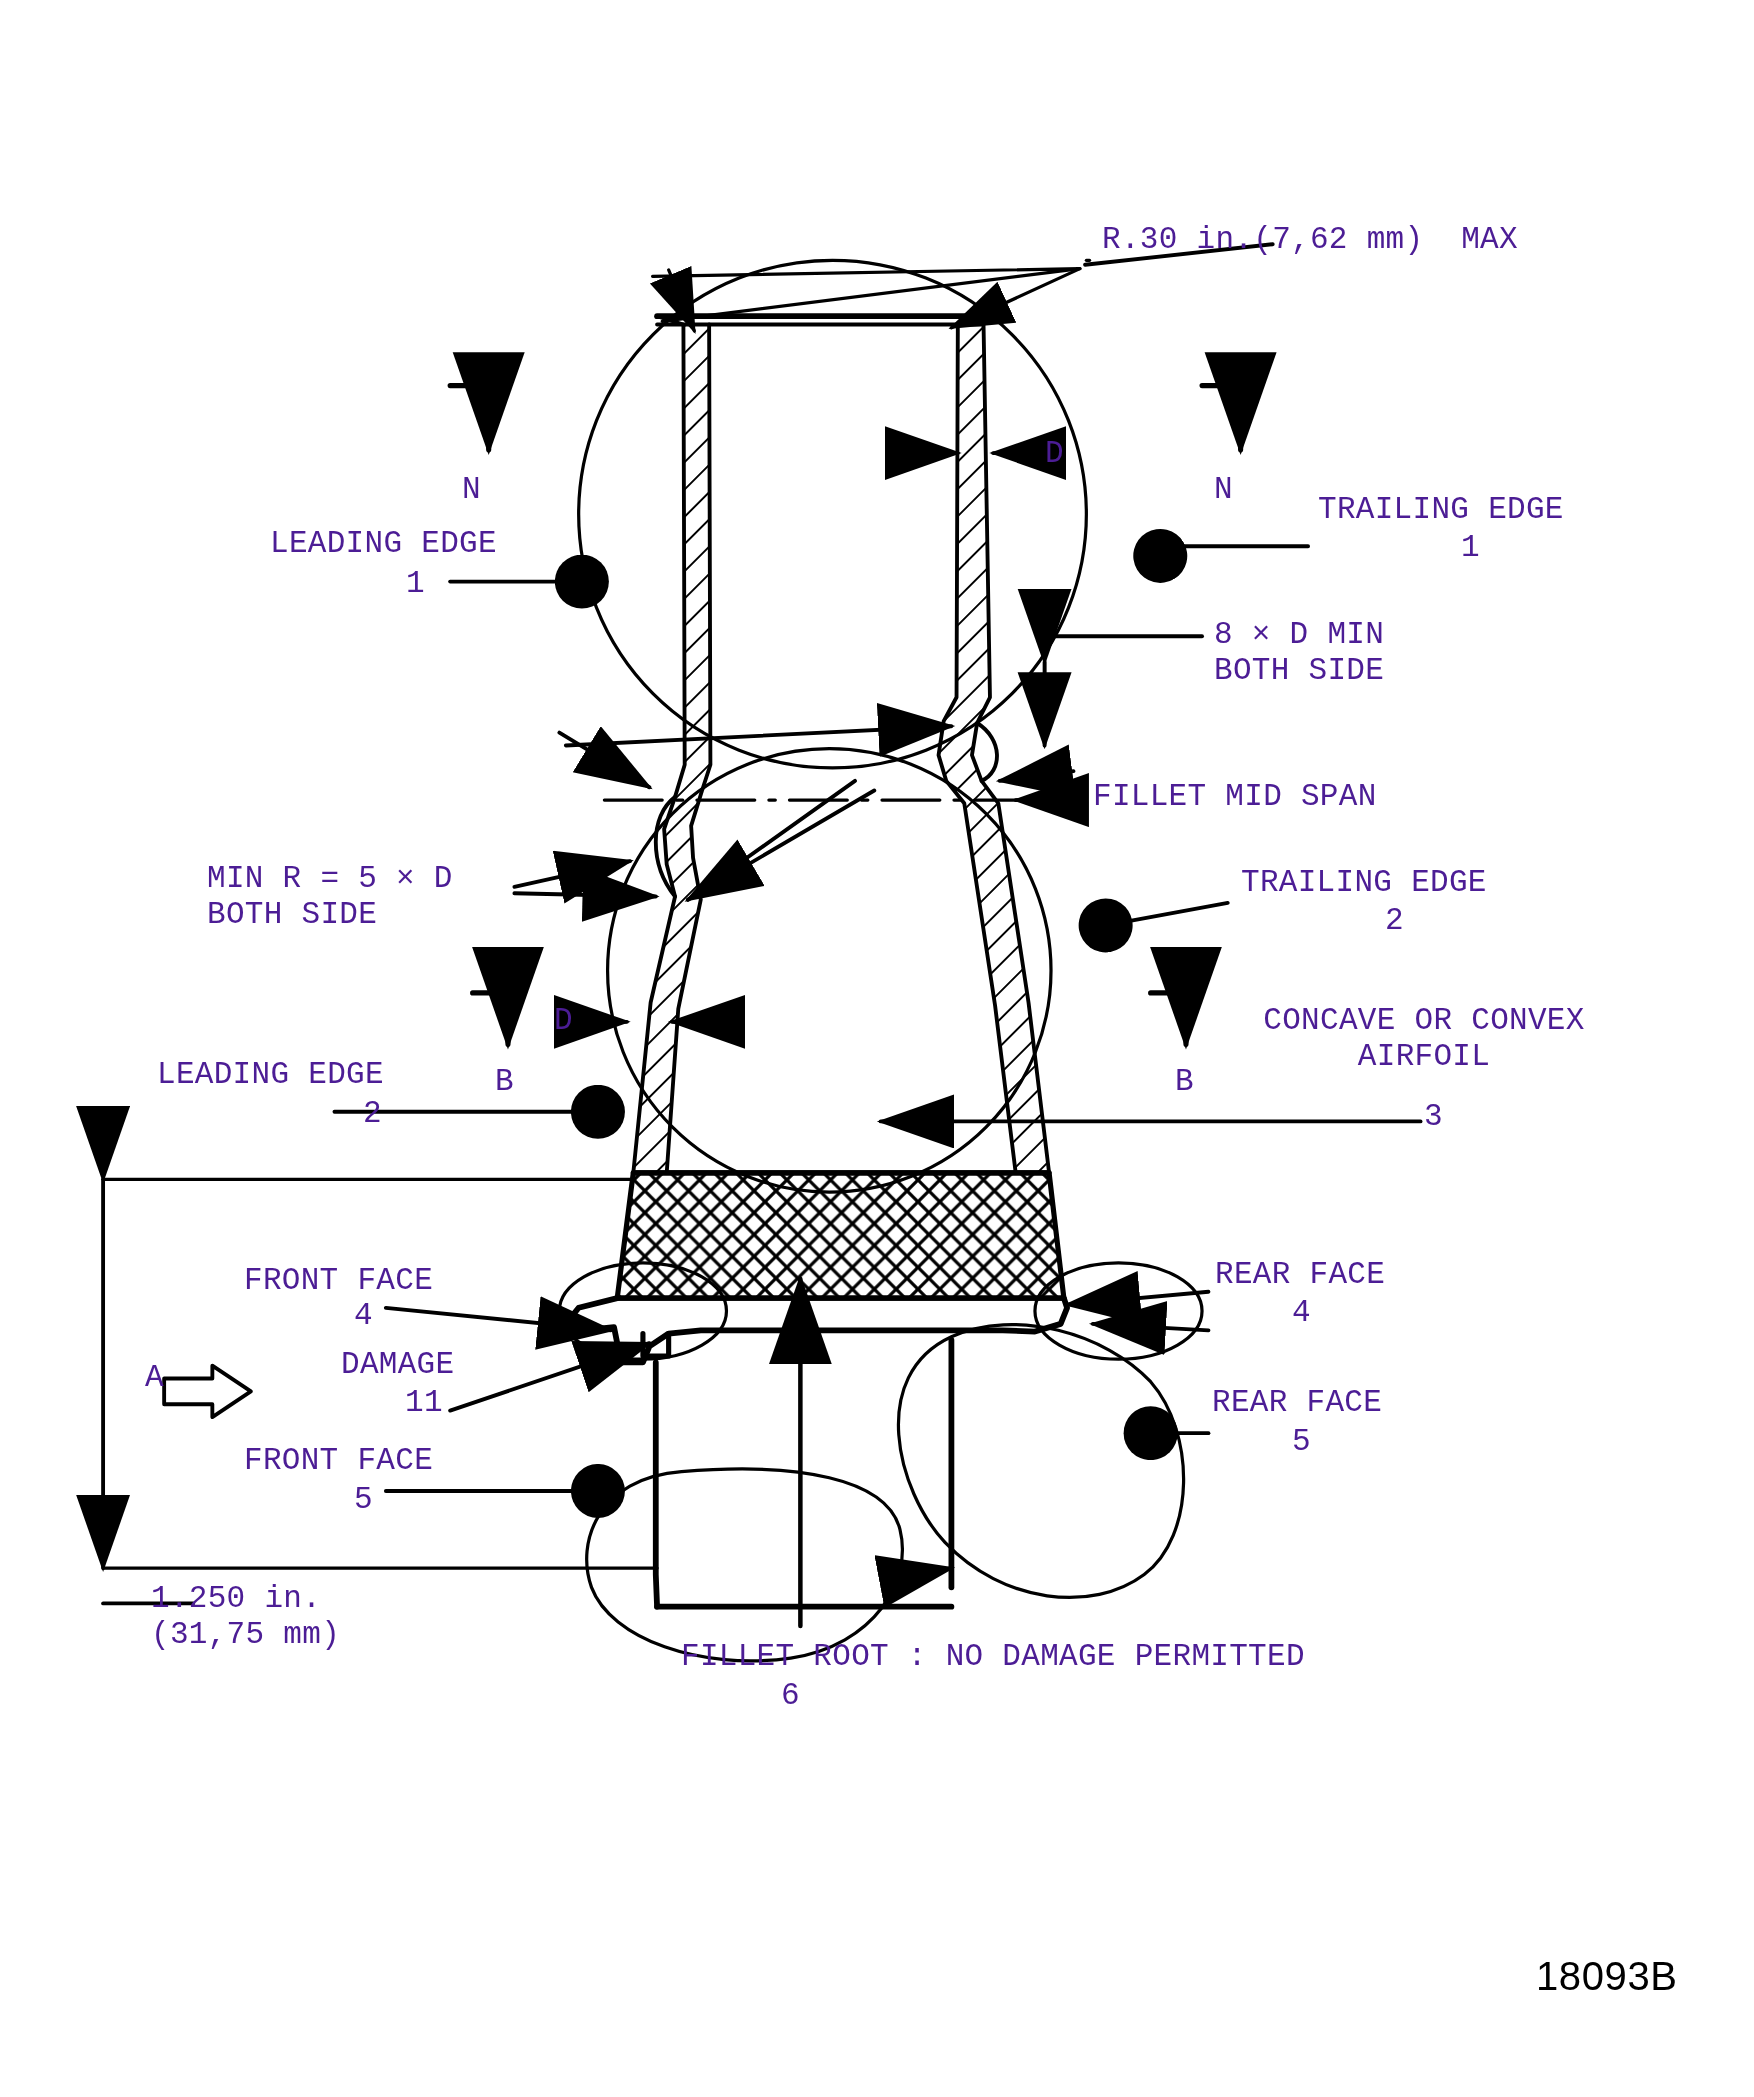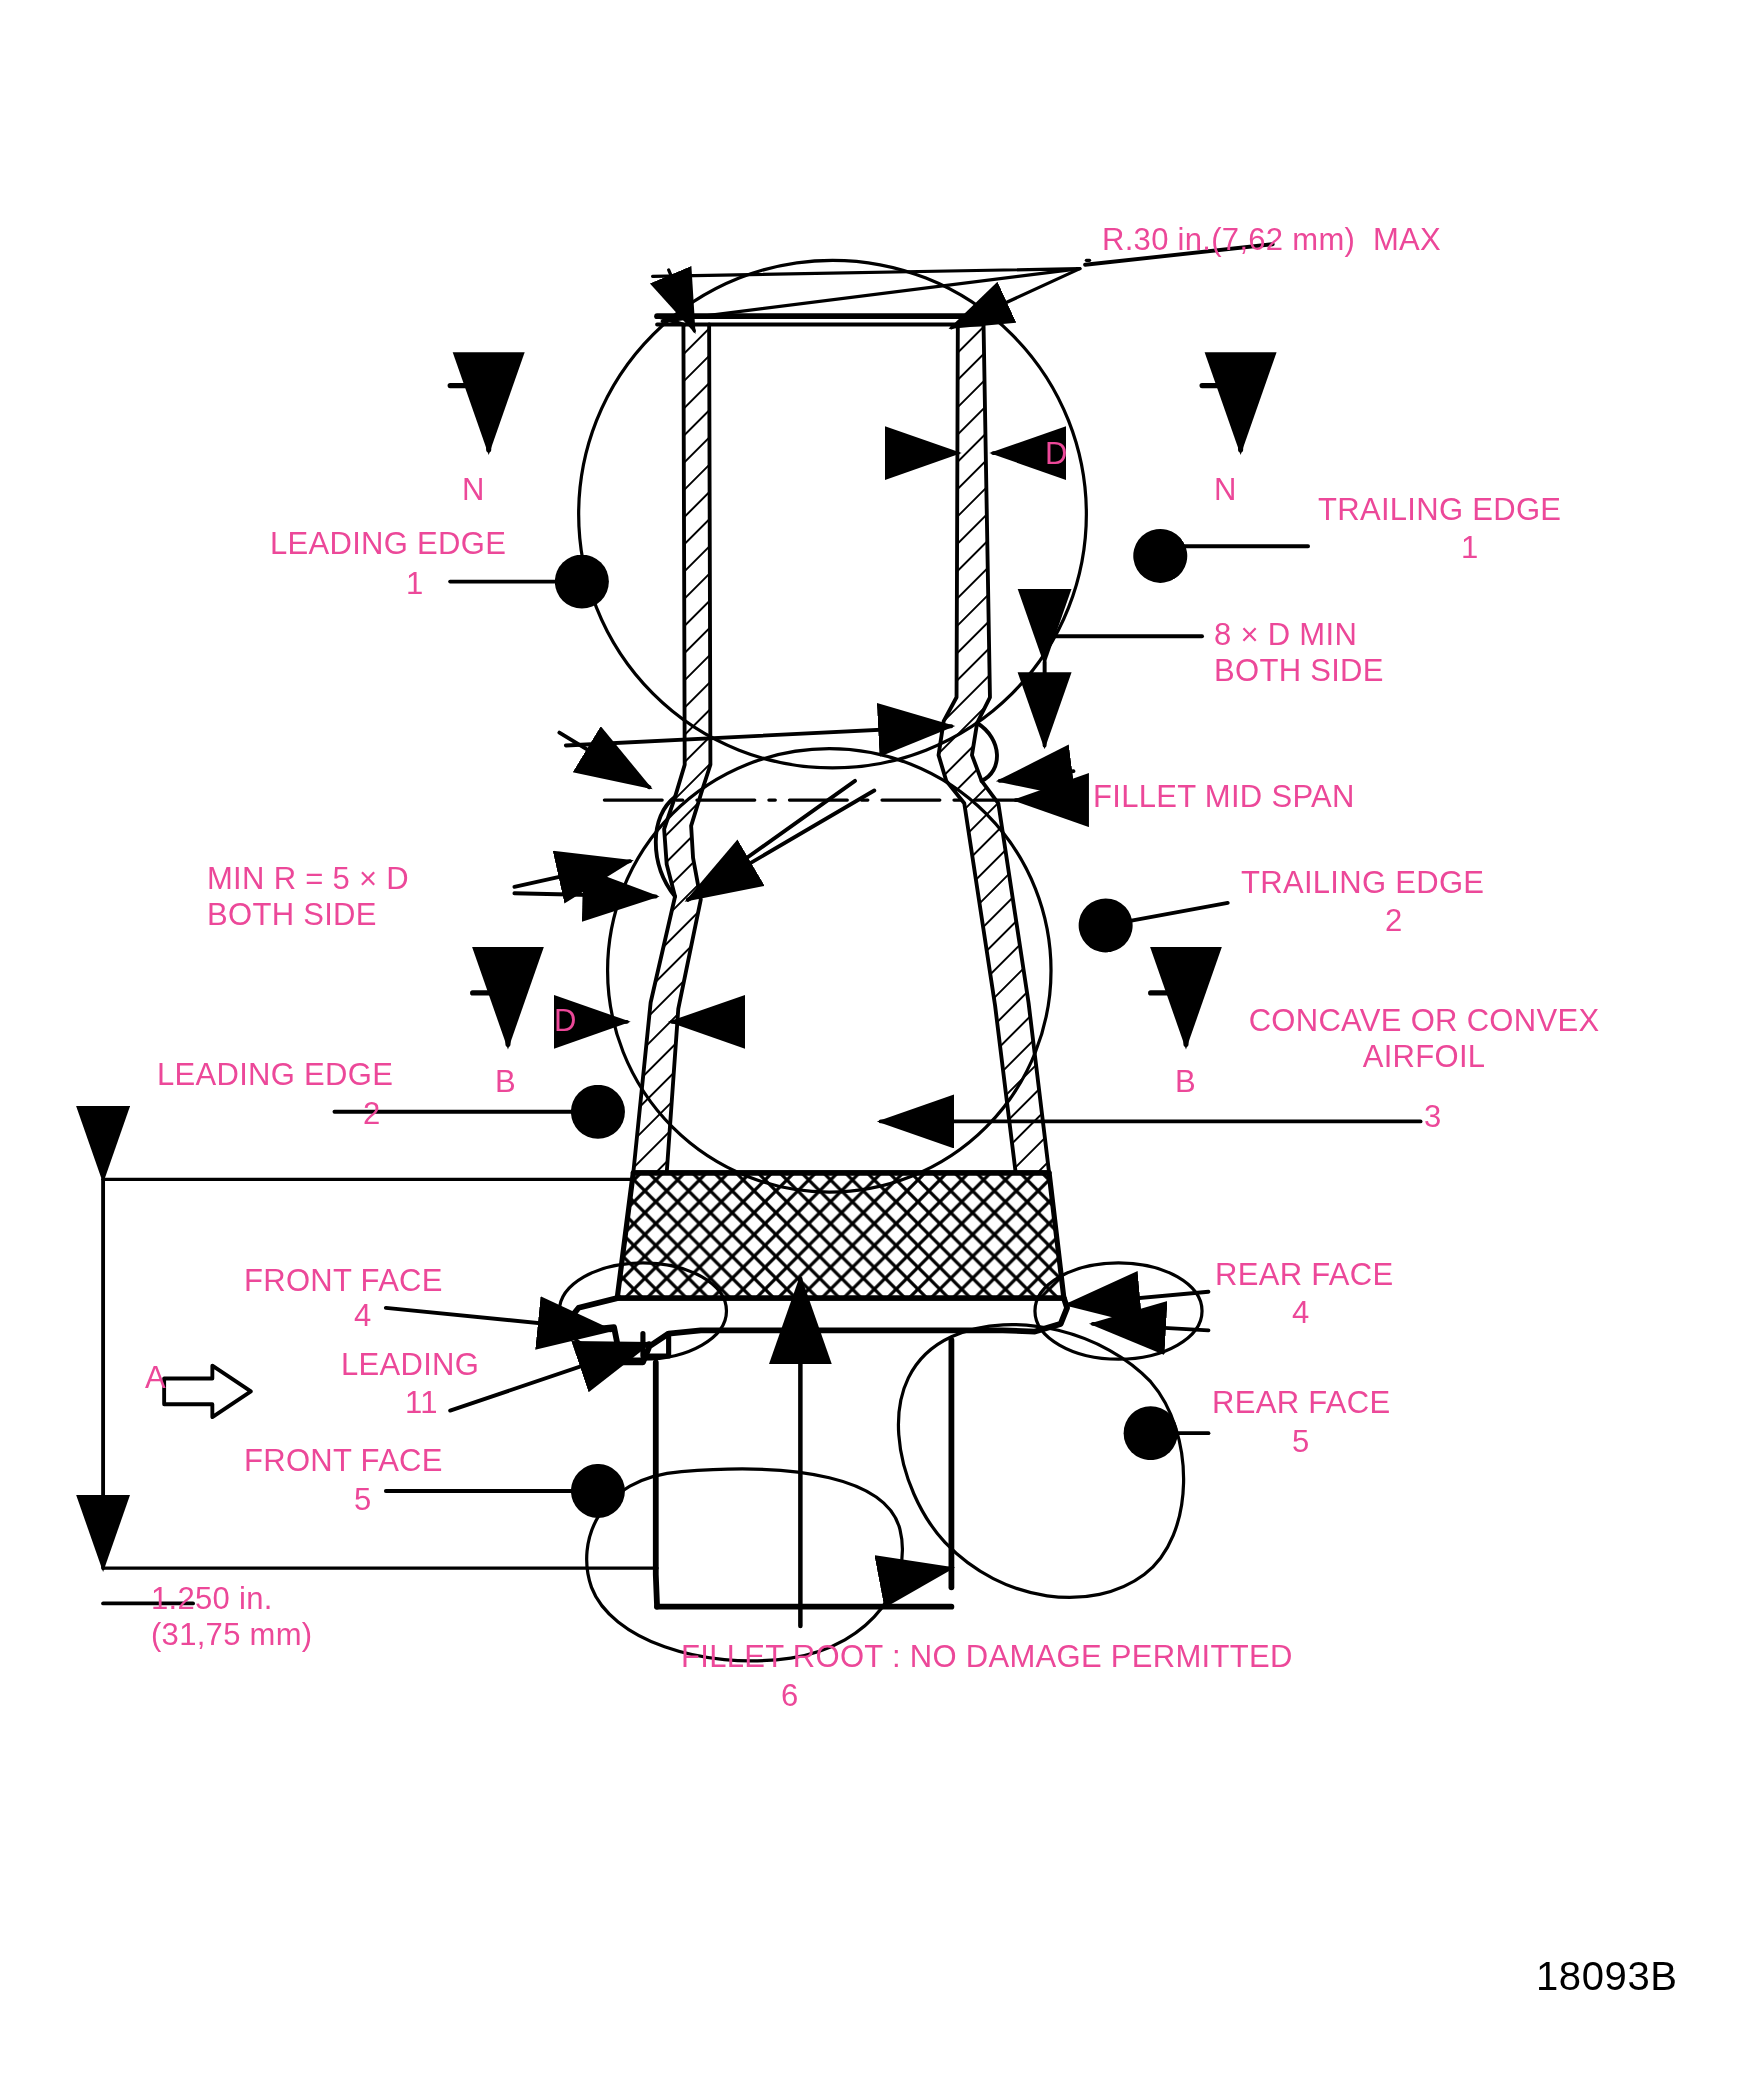--- a/index.html
+++ b/index.html
@@ -20,26 +20,26 @@
   }
   #figure-svg {
     position: absolute;
     left: 0;
     top: 0;
     width: 1755px;
     height: 2097px;
   }
   .lbl {
     position: absolute;
-    font-family: Liberation Sans, sans-serif;
+    font-family: Liberation Mono, monospace;
     font-size: 30px;
     line-height: 36px;
     letter-spacing: 0.3px;
     white-space: pre;
-    color: #ec4899;
+    color: #4c1d95;
   }
   .lbl.ctr { text-align: center; }
   .big { font-size: 31px; }
   .code {
     position: absolute;
     font-family: "Liberation Sans", sans-serif;
     font-size: 40px;
     letter-spacing: 0.6px;
   }
 </style>
@@ -209,21 +209,21 @@
   <div class="lbl big" style="left:1424px; top:1099px;">3</div>
 
   <div class="lbl big" style="left:244px; top:1263px;">FRONT FACE</div>
   <div class="lbl big" style="left:354px; top:1298px;">4</div>
 
   <div class="lbl big" style="left:1215px; top:1257px;">REAR FACE</div>
   <div class="lbl big" style="left:1292px; top:1295px;">4</div>
 
   <div class="lbl big" style="left:145px; top:1360px;">A</div>
 
-  <div class="lbl big" style="left:341px; top:1347px;">LEADING</div>
+  <div class="lbl big" style="left:341px; top:1347px;">DAMAGE</div>
   <div class="lbl big" style="left:405px; top:1385px;">11</div>
 
   <div class="lbl big" style="left:1212px; top:1385px;">REAR FACE</div>
   <div class="lbl big" style="left:1292px; top:1424px;">5</div>
 
   <div class="lbl big" style="left:244px; top:1443px;">FRONT FACE</div>
   <div class="lbl big" style="left:354px; top:1482px;">5</div>
 
   <div class="lbl big" style="left:151px; top:1581px;"><span style="white-space:pre-line;">1.250 in.
 (31,75 mm)</span></div>

